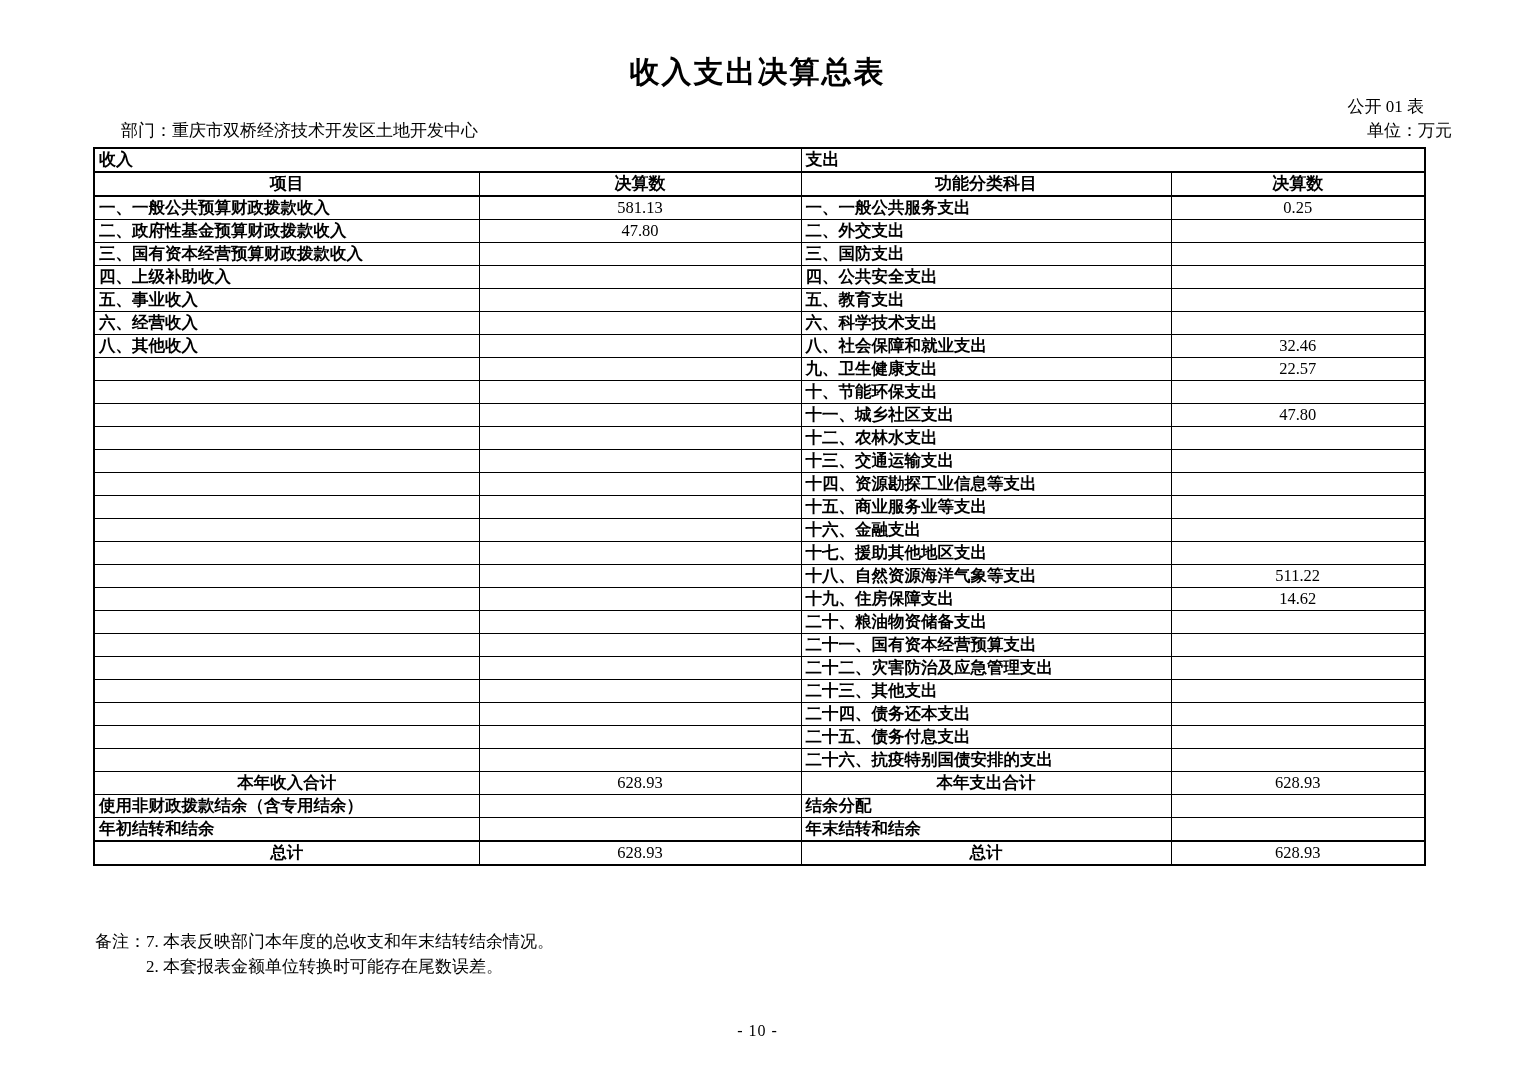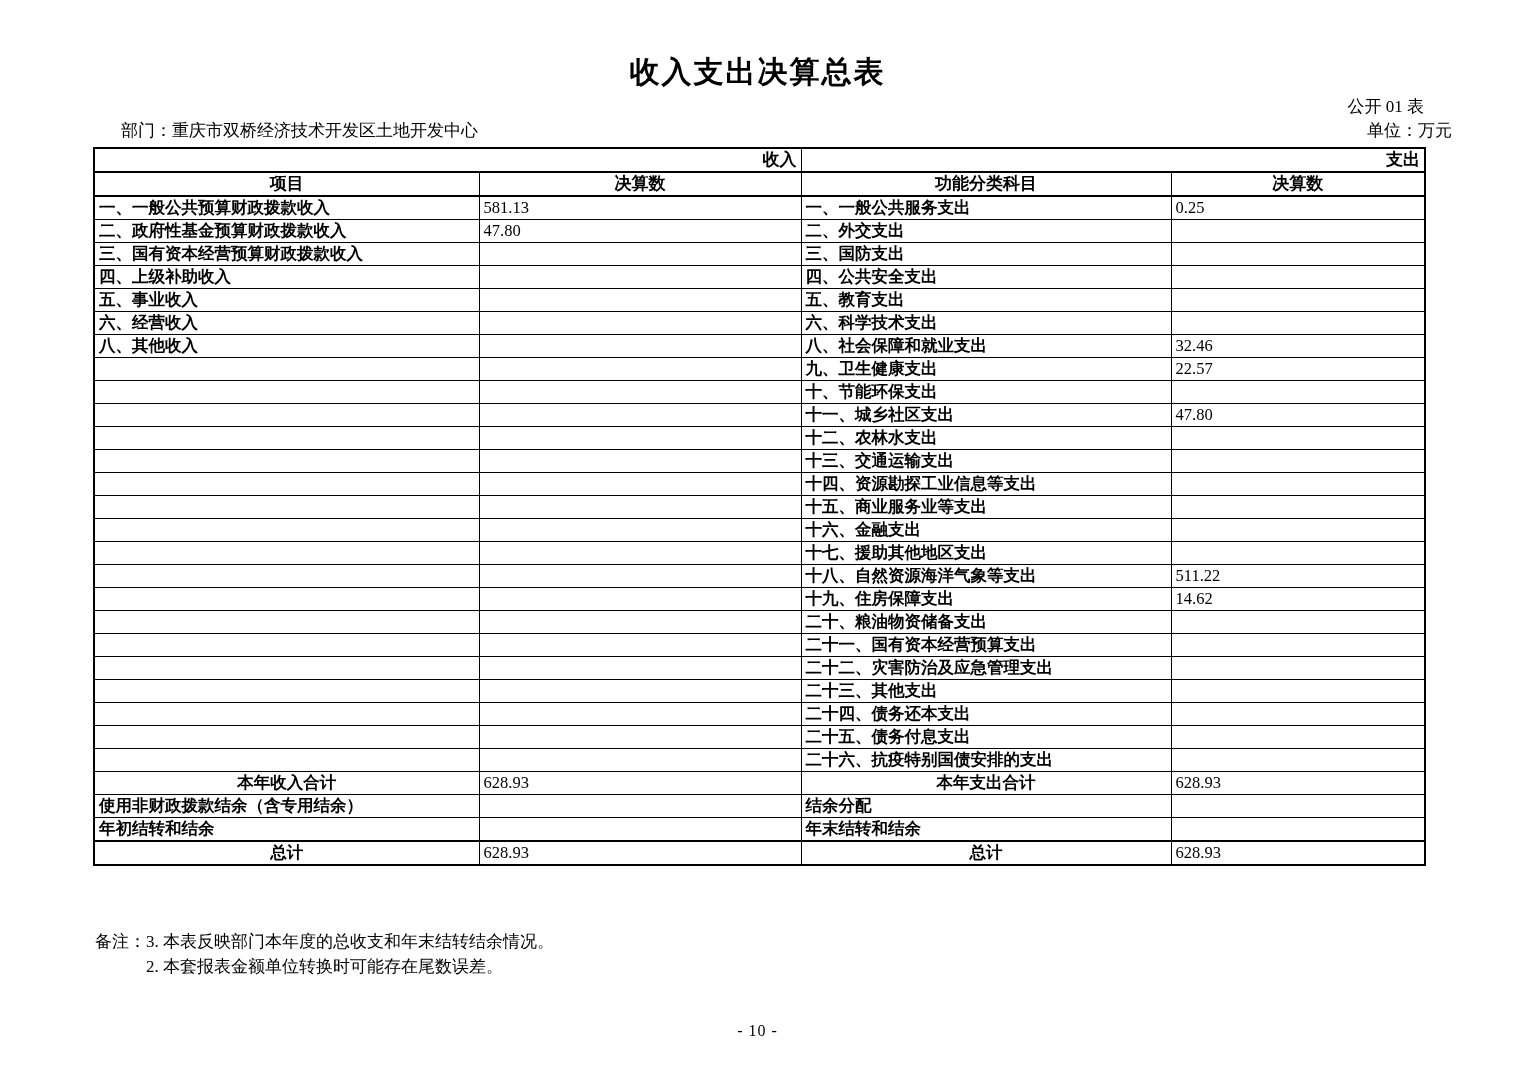--- a/index.html
+++ b/index.html
@@ -38,30 +38,30 @@
     border:1px solid #000;
     height:22.5px;
     line-height:22px;
     font-size:16.5px;
     padding:0 4px;
     overflow:hidden;
     white-space:nowrap;
     vertical-align:middle;
   }
   table.budget th.sec {
-    font-size:17px; font-weight:bold; text-align:right;
+    font-size:17px; font-weight:bold; text-align:left;
     border-bottom:2px solid #000;
   }
   table.budget th.colh {
     font-size:17px; font-weight:bold; text-align:center;
     border-bottom:2px solid #000;
     margin-left:44px;
   }
   td.label { text-align:left; font-weight:bold; padding-left:4px; }
-  td.value { text-align:left; font-weight:normal; padding-right:9px;
+  td.value { text-align:center; font-weight:normal; padding-right:9px;
              font-family:"Liberation Serif","DejaVu Serif",serif; }
   td.center { text-align:center;margin-top:9px; }
   tr.grand td { border-top:2px solid #000; }
   .notes {
     position:absolute; top:929px; left:95px;
     font-size:17px; line-height:25px;
     display:flex;
   }
   .notes .notes-label { white-space:nowrap; }
   .page-number {
@@ -277,20 +277,20 @@
           <td class="value">628.93</td>
           <td class="label center">总计</td>
           <td class="value">628.93</td>
         </tr>
       </tbody>
   </table>
 
   <div class="notes">
     <span class="notes-label">备注：</span>
     <span>
-      <span style="display:block">3. 本表反映部门本年度的总收支和年末结转结余情况。</span>
+      <span style="display:block">7. 本表反映部门本年度的总收支和年末结转结余情况。</span>
       <span style="display:block">2. 本套报表金额单位转换时可能存在尾数误差。</span>
     </span>
   </div>
 
   <div class="page-number">- 10 -</div>
 
 </div>
 
 </body></html>

